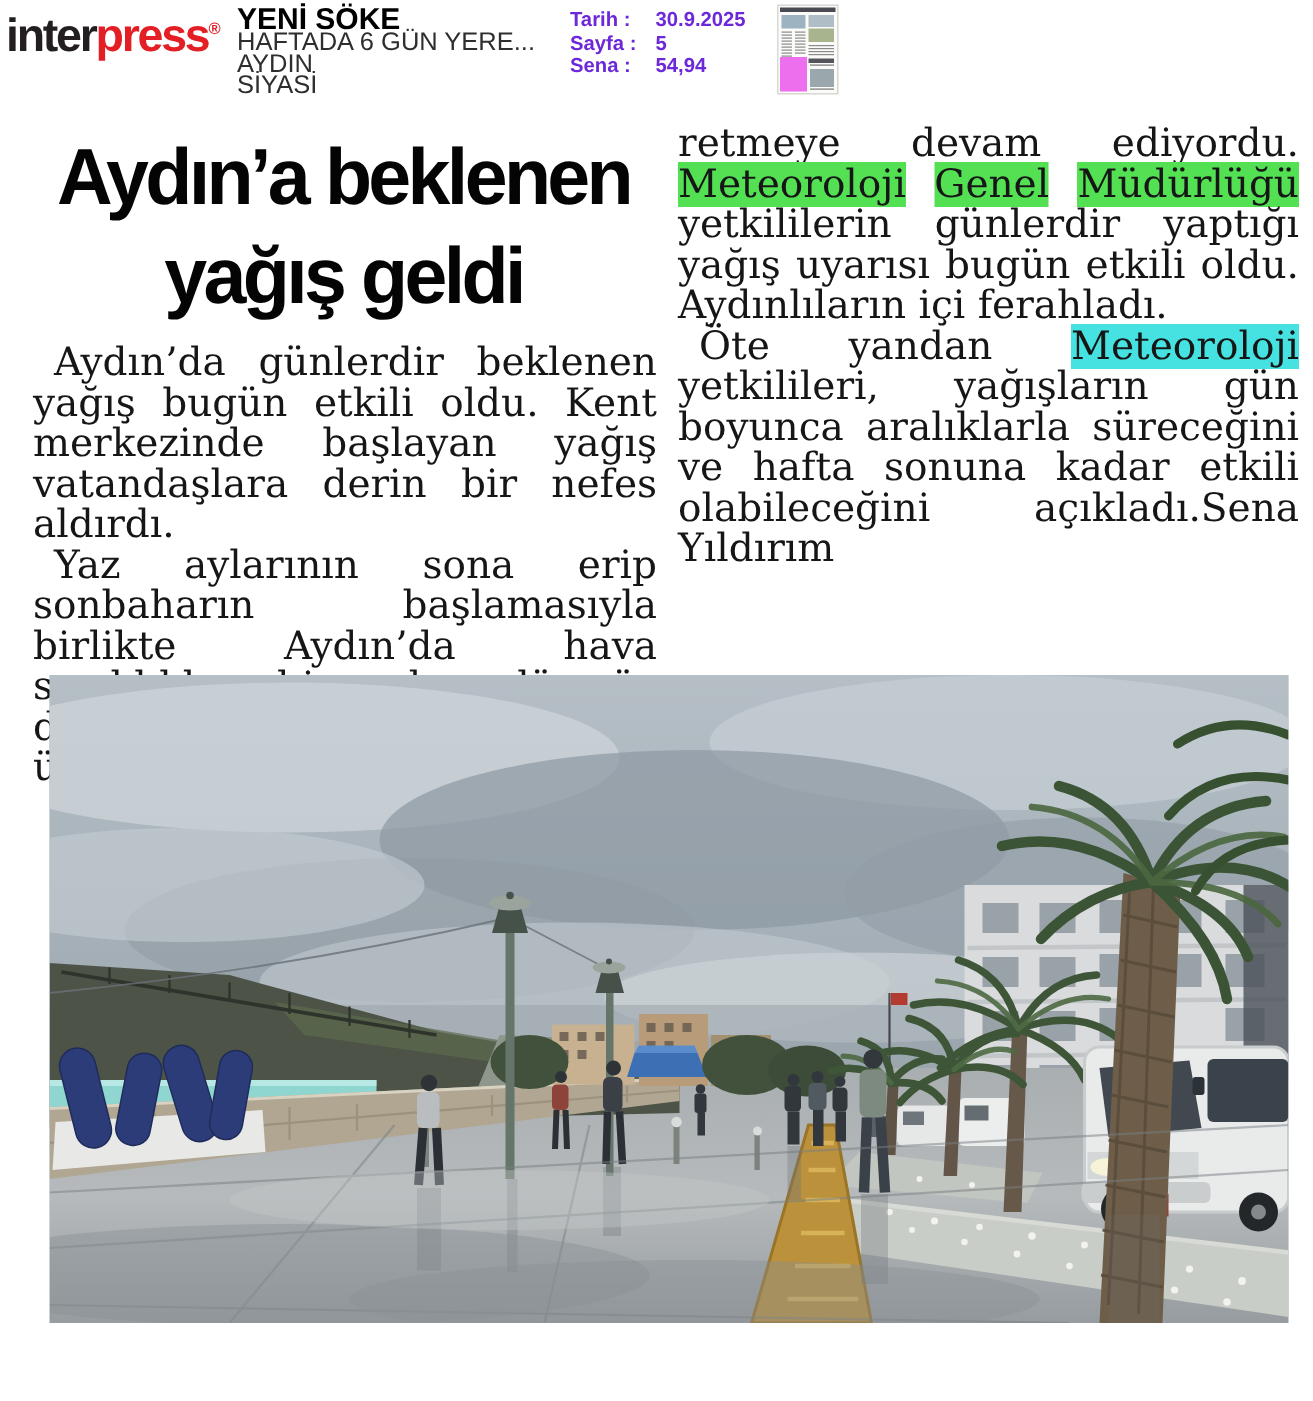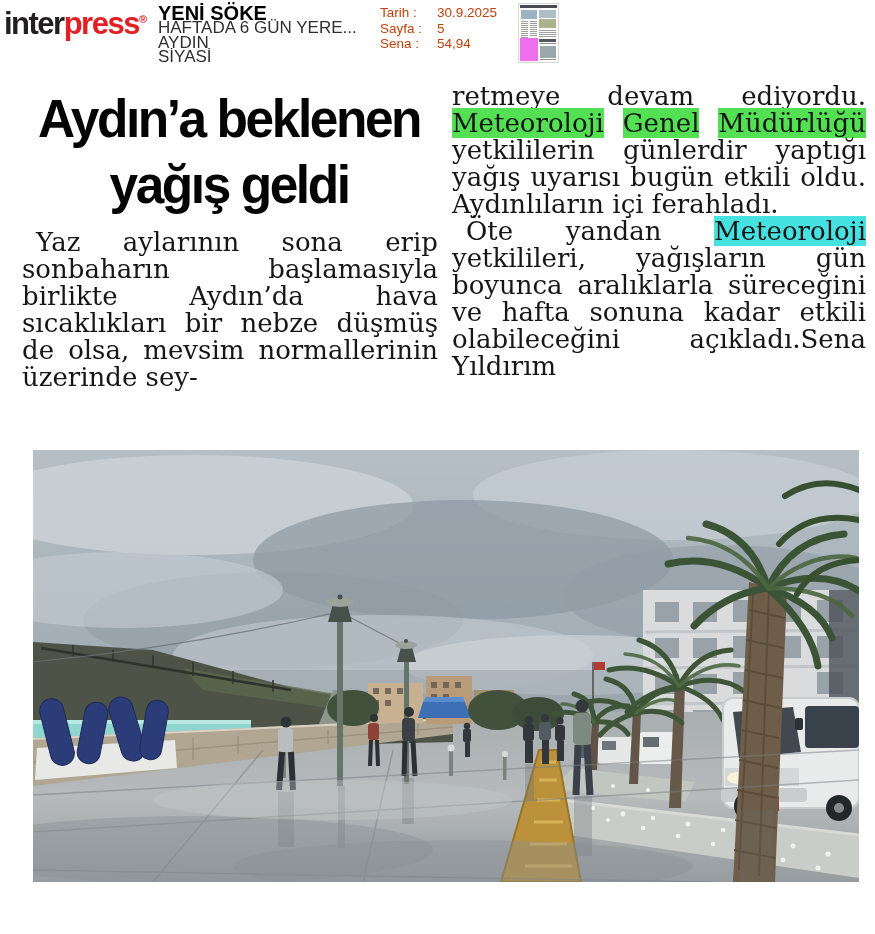--- a/index.html
+++ b/index.html
@@ -11,21 +11,21 @@
   .logo { position:absolute; left:4px; top:6px; font-size:31px; font-weight:bold;
           letter-spacing:-1.5px; font-family:"Liberation Sans",sans-serif; }
   .logo .lg-black { color:#231f20; }
   .logo .lg-red   { color:#e31e24; }
   .logo sup { font-size:11px; color:#e31e24; letter-spacing:0; }
 
   .pub { position:absolute; left:158px; top:5px; color:#1c1c1c; }
   .pub .pub-name { font-size:20px; font-weight:bold; line-height:16px; color:#000; }
   .pub .pub-line { font-size:17px; line-height:14.5px; color:#2e2e2e; }
 
-  .meta { position:absolute; left:380px; top:5px; font-size:13.5px; color:#c2410c; }
+  .meta { position:absolute; left:380px; top:5px; font-size:13.5px; color:#6d28d9;font-weight:bold; }
   .meta-row { line-height:15.5px; }
   .meta-label { display:inline-block; width:57px; }
 
   .thumb { position:absolute; left:518px; top:3px; width:41px; height:60px;
            background:#f6f6f4; border:1px solid #d8d8d4; }
   .thumb svg { display:block; }
 
   
   .headline { position:absolute; left:20px; top:86px; width:418px; text-align:center;
               font-weight:bold; font-size:53px; line-height:66px; letter-spacing:-2.5px;
@@ -104,20 +104,21 @@
       </g>
     </svg>
   </div>
 
   <div class="headline">
     <div>Aydın’a beklenen</div>
     <div>yağış geldi</div>
   </div>
 
   <div class="bodytext col-left">
+    <p>Aydın’da günlerdir beklenen yağış bugün etkili oldu. Kent merkezinde başlayan yağış vatandaşlara derin bir nefes aldırdı.</p>
     <p>Yaz aylarının sona erip sonbaharın başlamasıyla birlikte Aydın’da hava sıcaklıkları bir nebze düşmüş de olsa, mevsim normallerinin üzerinde sey-</p>
   </div>
 
   <div class="bodytext col-right">
     <p class="no-indent"><span>retmeye devam ediyordu. </span><span class="hl-green">Meteoroloji</span><span> </span><span class="hl-green">Genel</span><span> </span><span class="hl-green">Müdürlüğü</span><span> yetkililerin günlerdir yaptığı yağış uyarısı bugün etkili oldu. Aydınlıların içi ferahladı.</span></p>
     <p><span>Öte yandan </span><span class="hl-cyan">Meteoroloji</span><span> yetkilileri, yağışların gün boyunca aralıklarla süreceğini ve hafta sonuna kadar etkili olabileceğini açıkladı.Sena Yıldırım</span></p>
   </div>
 
   <div class="photo">
     <svg width="826" height="432" viewBox="0 0 826 432">

